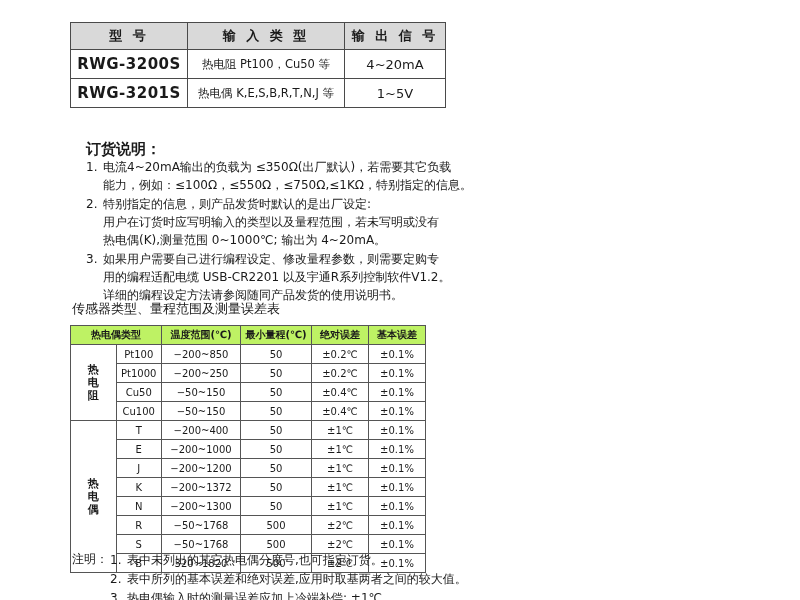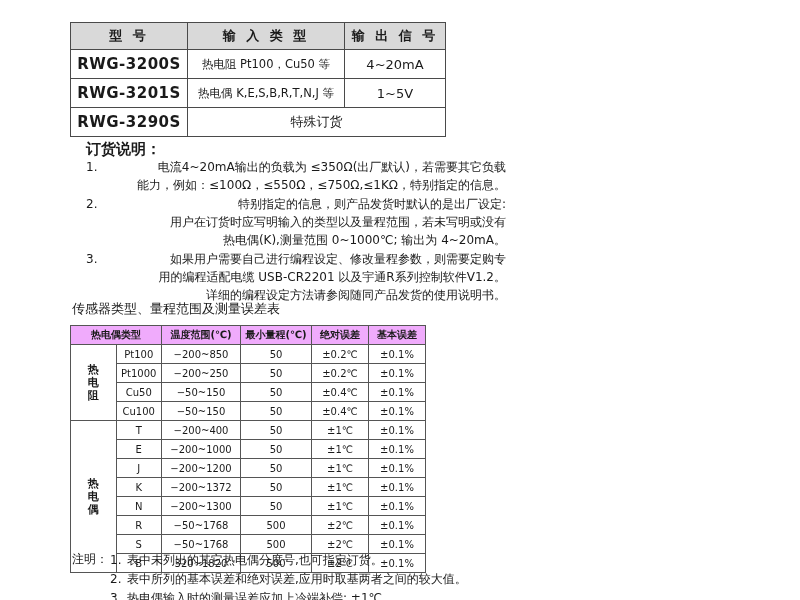--- a/index.html
+++ b/index.html
@@ -44,21 +44,21 @@
     font-size:15px;font-weight:bold;
   }
   .order-list{
     position:absolute;left:86px;top:158px;width:420px;
     font-size:12px;line-height:18px;
   }
   .order-item{
     display:flex;margin-bottom:1px;
   }
   .order-num{width:17px;flex:0 0 17px;}
-  .order-text{flex:1;text-align:right;}
+  .order-text{flex:1;}
 
   
   .sensor-title{
     position:absolute;left:72px;top:300px;
     font-size:13px;
   }
 
   
   .sensor-table{
     position:absolute;left:70px;top:325px;width:350px;
@@ -67,21 +67,21 @@
     font-size:10px;
   }
   .sensor-table th,.sensor-table td{
     border:1px solid #555;
     text-align:center;
     vertical-align:middle;
     height:18px;
     padding:0;
   }
   .sensor-table thead th{
-    background:#f0abfc;
+    background:#bef264;
     font-weight:bold;
     font-size:10px;
   }
   .grp{
     width:22px;
     font-weight:bold;
     font-size:11px;
     letter-spacing:0px;
     line-height:13px;
   }
@@ -115,24 +115,20 @@
     <tbody>
       <tr>
         <td class="cell-model">RWG-3200S</td>
         <td class="cell-input">热电阻 Pt100，Cu50 等</td>
         <td class="cell-output">4~20mA</td>
       </tr>
       <tr>
         <td class="cell-model">RWG-3201S</td>
         <td class="cell-input">热电偶 K,E,S,B,R,T,N,J 等</td>
         <td class="cell-output">1~5V</td>
-      </tr>
-      <tr>
-        <td class="cell-model">RWG-3290S</td>
-        <td class="cell-special" colspan="2">特殊订货</td>
       </tr>
     </tbody>
   </table>
 
   <div class="order-title">订货说明：</div>
   <div class="order-list">
     <div class="order-item">
       <div class="order-num">1.</div>
       <div class="order-text">
         <div>电流4~20mA输出的负载为 ≤350Ω(出厂默认)，若需要其它负载</div>

